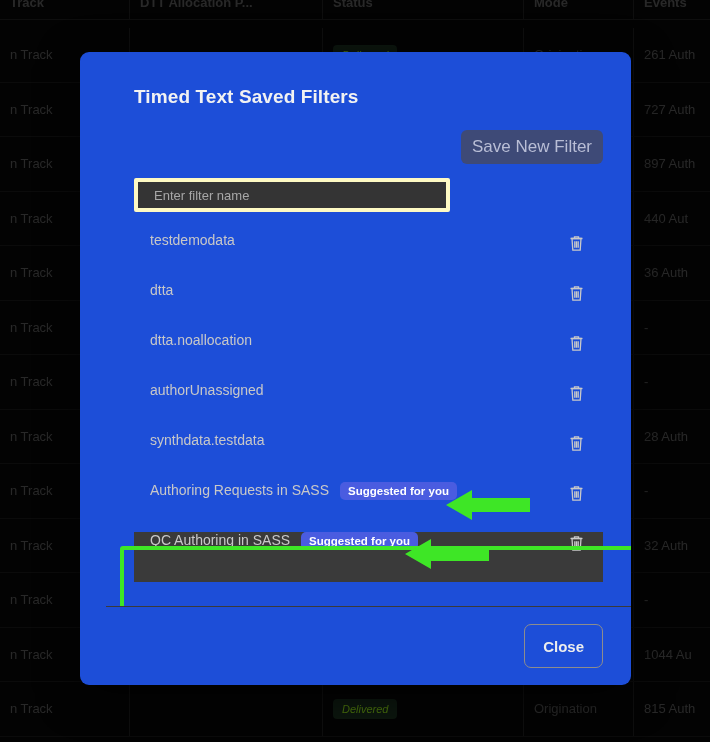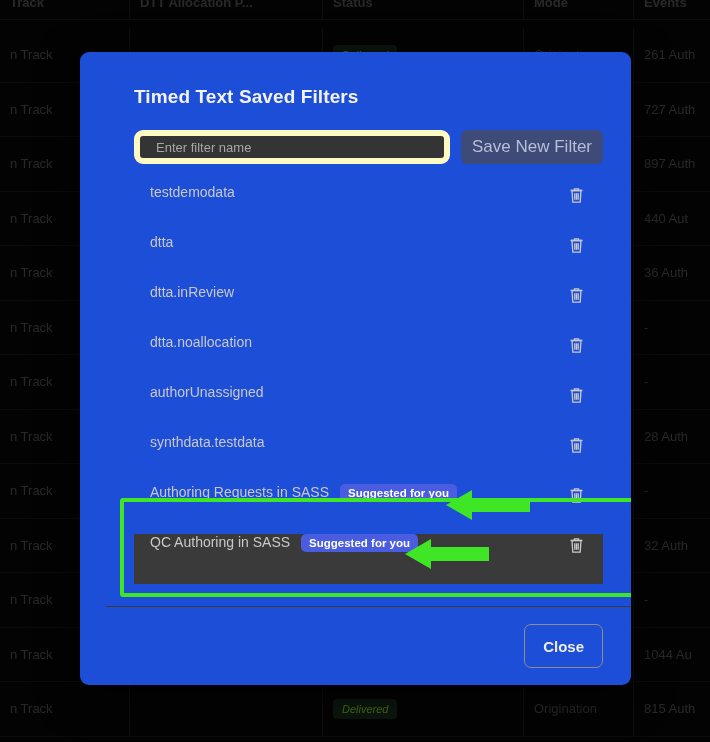--- a/index.html
+++ b/index.html
@@ -66,26 +66,27 @@
   }
 
   
   #create-row {
     display:flex; gap:11px;
     padding:22px 28px 0 28px;
   }
   #filter-name-input {
     flex:1; height:34px;
     background:#343434;
-    border:6px solid #fef9c3;
-    border-radius:9px;
+    border:4px solid #fef9c3;
+    border-radius:2px;
     color:#d8d8d8; font-size:13px;
     padding:0 16px;
     font-family:"Liberation Sans", sans-serif;
     outline:none;
+    margin-top:48px;
   }
   #filter-name-input::placeholder { color:#a7a7a7; }
   #save-new-filter-button {
     height:34px; min-width:105px;
     background:#3e4a77;
     border:none; border-radius:6px;
     color:#b9bed6; font-size:17px;
     font-family:"Liberation Sans", sans-serif;
     cursor:pointer; padding:0 11px;
     white-space:nowrap;
@@ -298,32 +299,20 @@
           <button class="trash-btn">
             <svg width="15" height="17" viewBox="0 0 15 17" fill="none" stroke="#c9c9c9" stroke-width="1.3">
               <path d="M1.5 3.5h12"></path>
               <path d="M5.5 3.5V1.8h4v1.7"></path>
               <path d="M3 3.5l.8 11.7h7.4L12 3.5z"></path>
               <path d="M5.8 6.3v6.4M7.5 6.3v6.4M9.2 6.3v6.4"></path>
             </svg>
           </button>
         </div>
         <div class="filter-row">
-          <span class="filter-label">dtta.inReview</span>
-          <div class="row-spacer"></div>
-          <button class="trash-btn">
-            <svg width="15" height="17" viewBox="0 0 15 17" fill="none" stroke="#c9c9c9" stroke-width="1.3">
-              <path d="M1.5 3.5h12"></path>
-              <path d="M5.5 3.5V1.8h4v1.7"></path>
-              <path d="M3 3.5l.8 11.7h7.4L12 3.5z"></path>
-              <path d="M5.8 6.3v6.4M7.5 6.3v6.4M9.2 6.3v6.4"></path>
-            </svg>
-          </button>
-        </div>
-        <div class="filter-row">
           <span class="filter-label">dtta.noallocation</span>
           <div class="row-spacer"></div>
           <button class="trash-btn">
             <svg width="15" height="17" viewBox="0 0 15 17" fill="none" stroke="#c9c9c9" stroke-width="1.3">
               <path d="M1.5 3.5h12"></path>
               <path d="M5.5 3.5V1.8h4v1.7"></path>
               <path d="M3 3.5l.8 11.7h7.4L12 3.5z"></path>
               <path d="M5.8 6.3v6.4M7.5 6.3v6.4M9.2 6.3v6.4"></path>
             </svg>
           </button>

